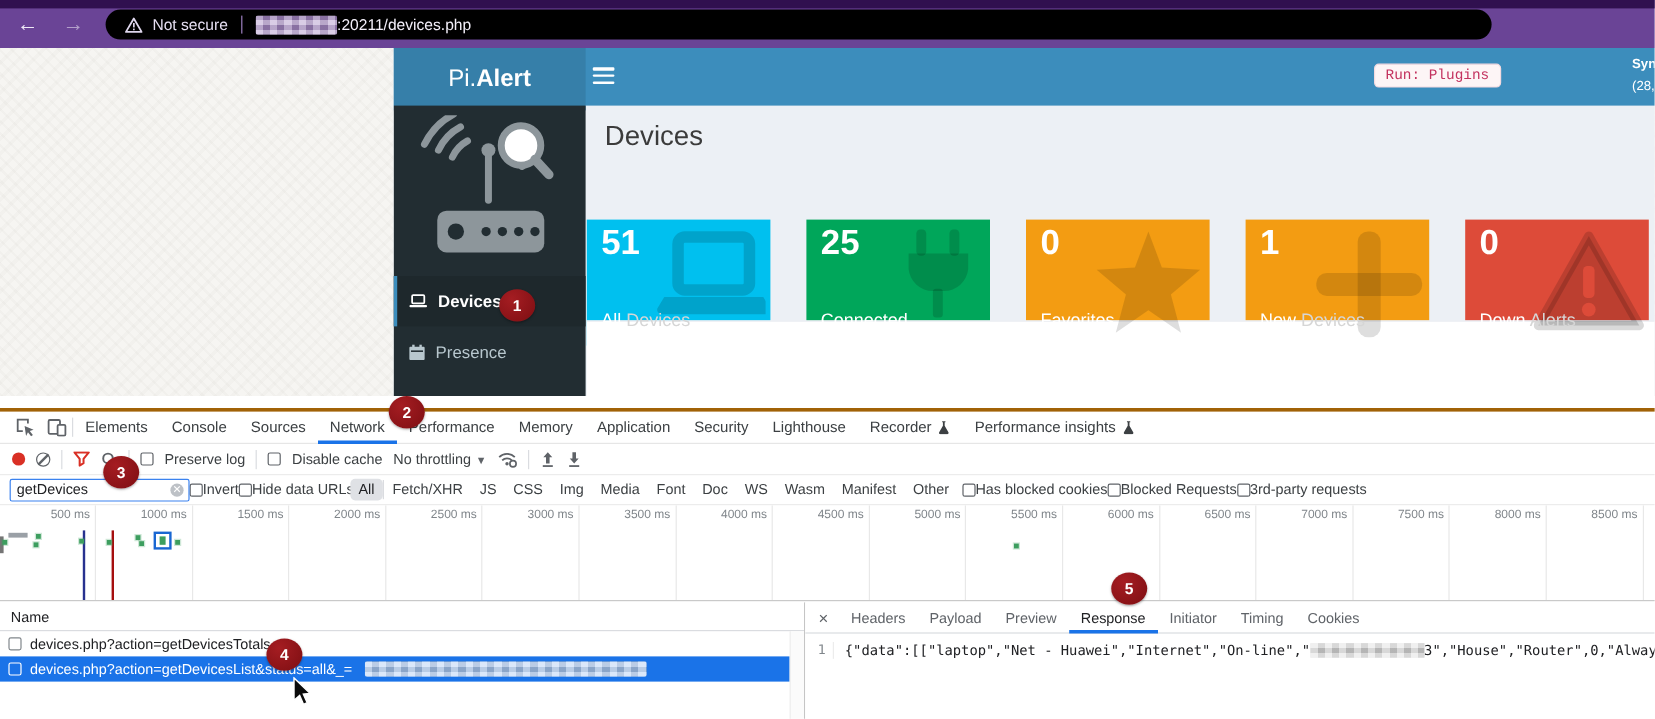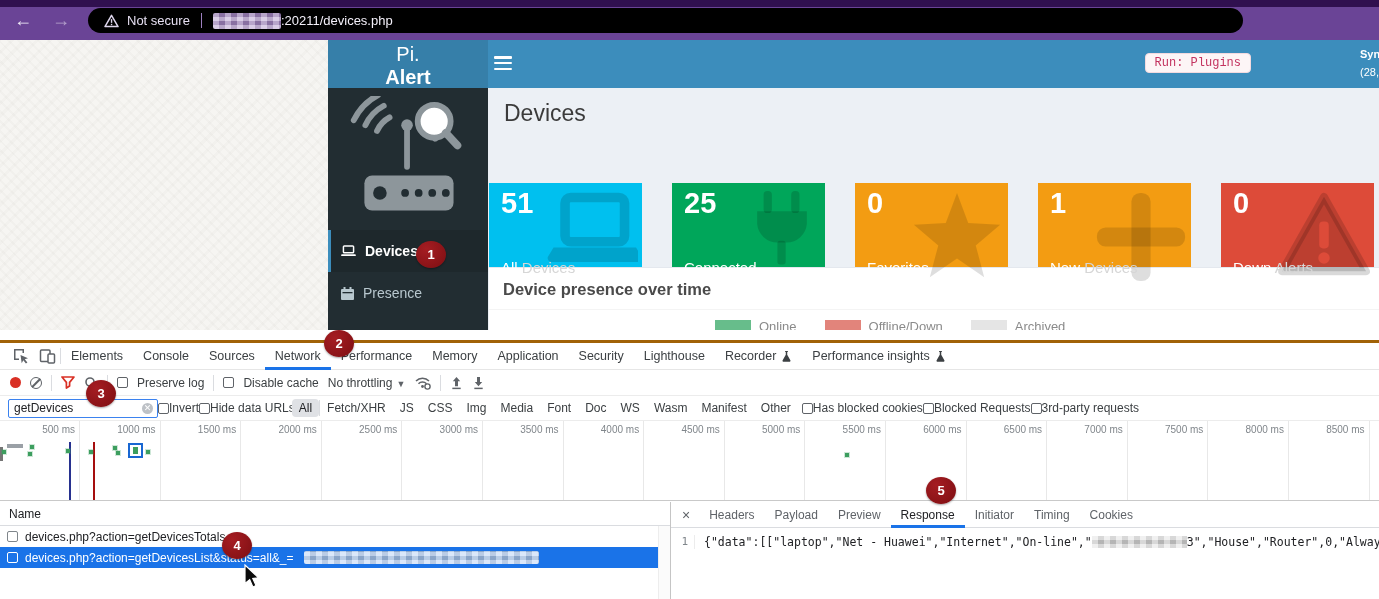--- a/index.html
+++ b/index.html
@@ -23,21 +23,21 @@
   
   .desktop { position:absolute; left:0; top:40px; width:1379px; height:290px; background-color:#f6f5f2;
      background-image:
        repeating-linear-gradient(45deg, rgba(120,115,100,.035) 0 2px, transparent 2px 7px),
        repeating-linear-gradient(-45deg, rgba(120,115,100,.03) 0 3px, transparent 3px 9px); }
 
   
   .pialert { position:absolute; left:328px; top:40px; width:1051px; height:290px; background:#ecf0f5; overflow:hidden; }
   .pa-header { position:absolute; left:0; top:0; width:100%; height:48px; background:#3c8dbc; }
   .pa-logo { position:absolute; left:0; top:0; width:160px; height:52px; background:#367fa9; color:#fff;
-             display:flex; align-items:center; justify-content:center; font-size:20px;flex-direction:column; }
+             display:flex; align-items:center; justify-content:center; font-size:20px; }
   .pa-logo b { font-weight:bold; }
   .hamburger { position:absolute; left:166px; top:16px; width:18px; height:14px; display:flex; flex-direction:column; justify-content:space-between; cursor:pointer; }
   .hamburger span { display:block; height:2.5px; background:#fff; border-radius:1px; }
   .run-plugins { position:absolute; right:128px; top:13px; background:#fdf5f6; border:1px solid #f3dadf; border-radius:4px;
                  color:#c3325f; font-family:"Liberation Mono", monospace; font-size:12px; padding:2px 9px; cursor:pointer; }
   .pa-corner { position:absolute; left:1032px; top:6px; color:#fff; font-size:11px; font-weight:bold; line-height:1.6; white-space:nowrap; }
   .pa-sidebar { position:absolute; left:0; top:48px; width:160px; height:242px; background:#222d32; }
   .pa-router { display:block; margin:8px auto 4px auto; }
   .pa-item { height:42px; display:flex; align-items:center; gap:9px; padding-left:13px; color:#b8c7ce; font-size:14px; cursor:pointer; }
   .pa-item.active { background:#1e282c; border-left:3px solid #3c8dbc; padding-left:10px; color:#fff; font-weight:bold; }
@@ -244,35 +244,20 @@
         <div class="lbl"><span>Down </span><span class="w2">Alerts</span></div>
         <svg class="bigicon" width="92" height="88" viewBox="0 0 96 92">
           <path d="M48 6 L92 84 H4 Z" fill="rgba(0,0,0,0.15)" stroke="rgba(0,0,0,0.15)" stroke-width="8" stroke-linejoin="round"></path>
           <rect x="43" y="32" width="10" height="28" rx="4" fill="#dd4b39"></rect>
           <circle cx="48" cy="70" r="6" fill="#dd4b39"></circle>
         </svg>
       </div>
     </div>
 
     <div class="presence">
-      <h2>Device presence over time</h2>
-      <div class="legend">
-          <span class="lg">
-          <span class="sw" style="background-color: rgb(103, 189, 139);"></span>
-          <span>Online</span>
-        </span>
-          <span class="lg">
-          <span class="sw" style="background-color: rgb(226, 132, 123);"></span>
-          <span>Offline/Down</span>
-        </span>
-          <span class="lg">
-          <span class="sw" style="background-color: rgb(229, 229, 229);"></span>
-          <span>Archived</span>
-        </span>
-        </div>
     </div>
   </div>
 </div>
 
 <div class="devtools">
 
   <div class="dt-tabs">
     <span class="dt-ico">
       <svg width="16" height="16" viewBox="0 0 16 16" fill="#5f6368">
           <path d="M1 1 h10 v4 h-1.5 V2.5 H2.5 v8 H6 V12 H1 Z"></path>

